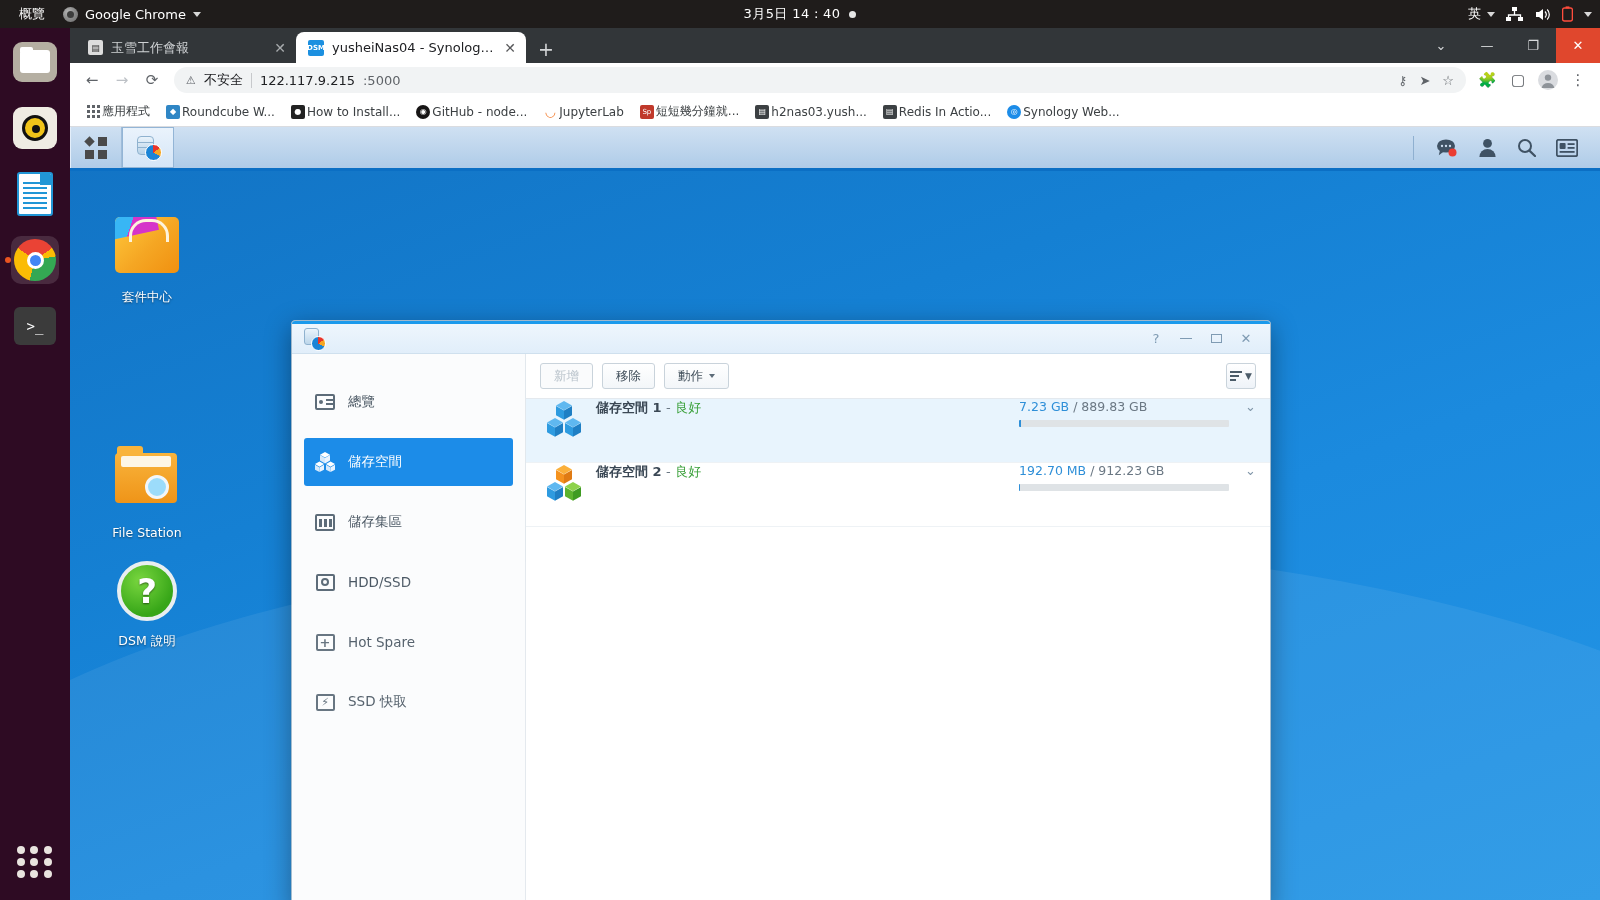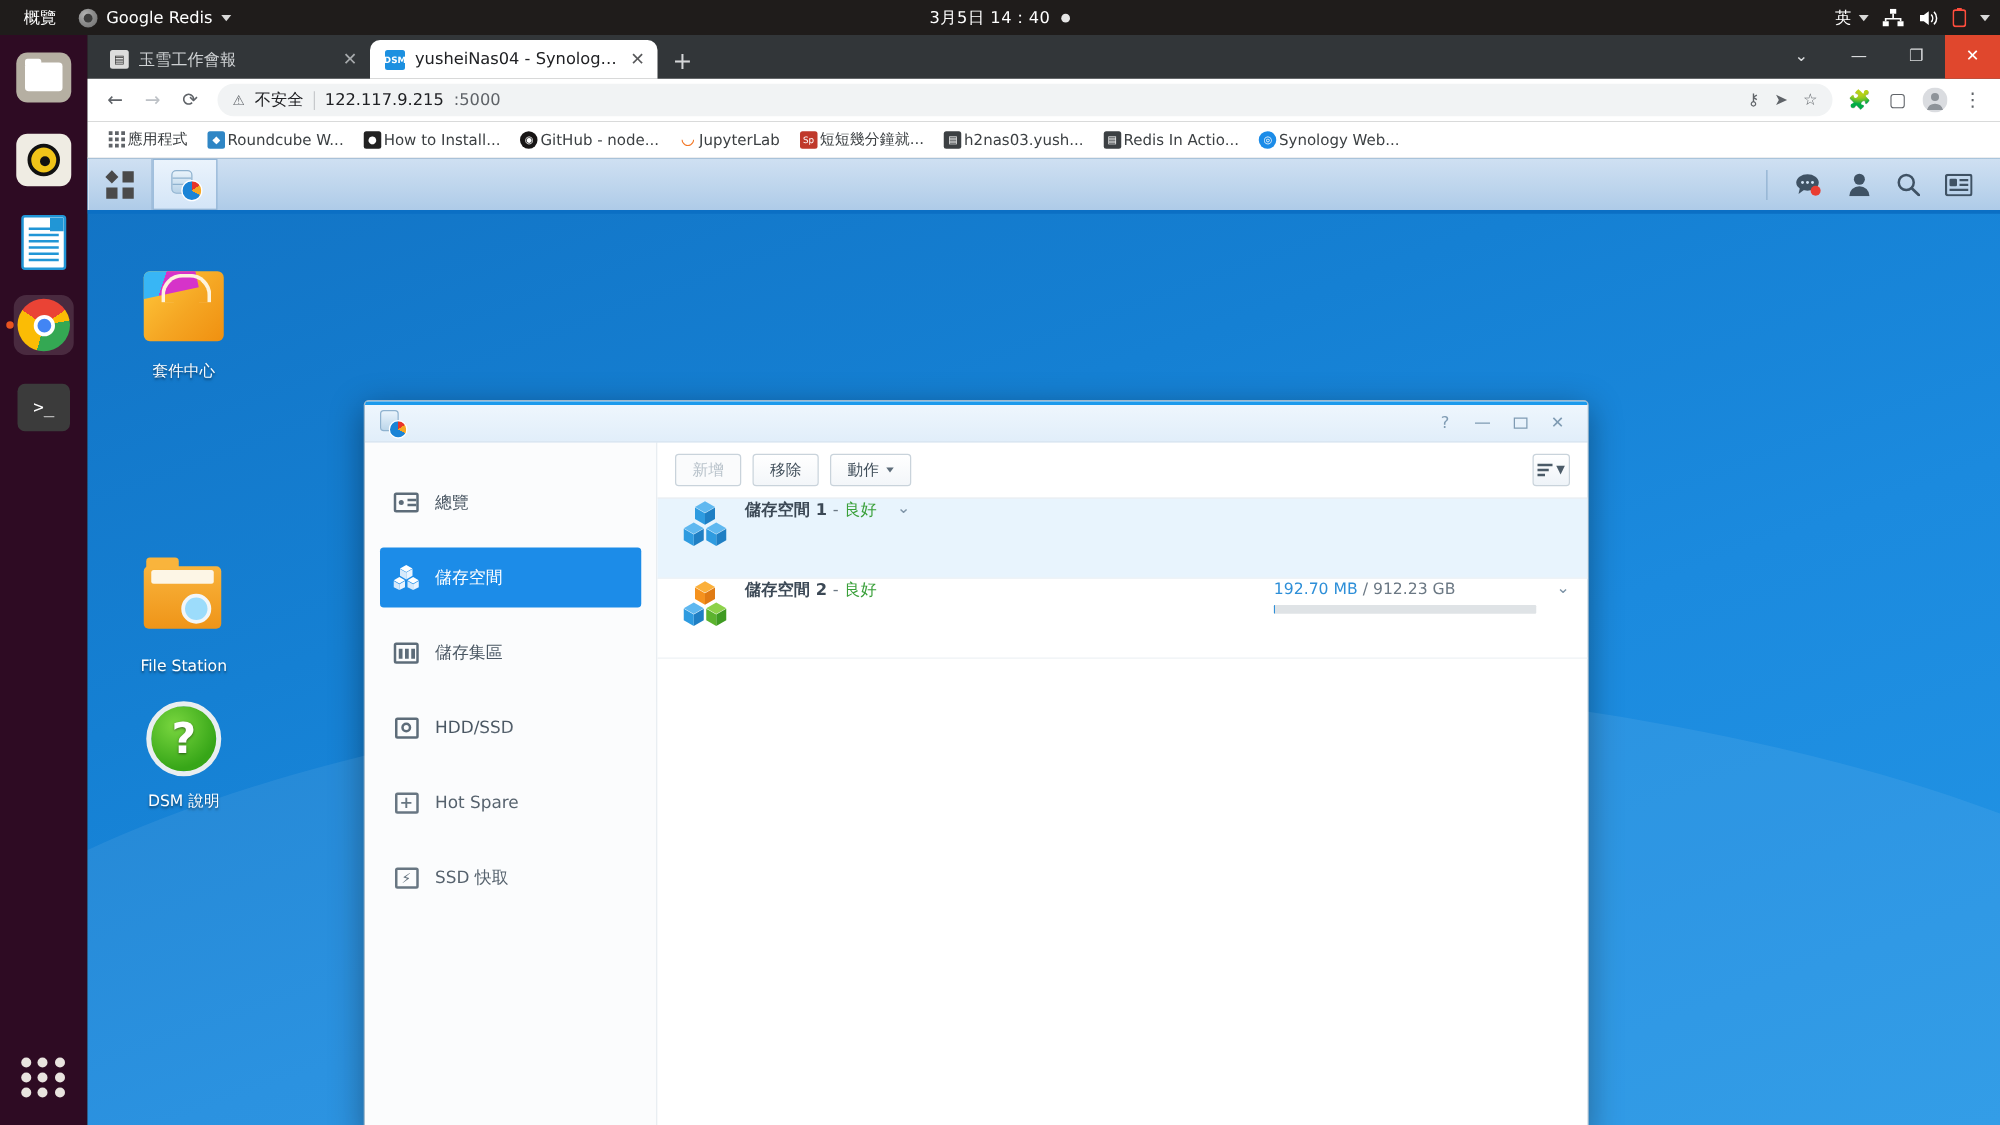--- a/index.html
+++ b/index.html
@@ -220,21 +220,21 @@
 </head>
 <body>
 
 <div id="ubuntu-topbar">
   <div class="topbar-left">
     <div class="topbar-item">
       <span>概覽</span>
     </div>
     <div class="topbar-item">
       <span class="chrome-dot"></span>
-      <span>Google Redis</span>
+      <span>Google Chrome</span>
       <span class="caret-down"></span>
     </div>
   </div>
 
   <div class="topbar-center">
     <span>3月5日  14：40</span>
     <span class="rec-dot"></span>
   </div>
 
   <div class="topbar-right">
@@ -590,20 +590,30 @@
                     <path d="M29 28.6l8-4.6v9.2l-8 4.6z" fill="#1f7fc4"></path>
                     <path d="M29 28.6l-8-4.6v9.2l8 4.6z" fill="#2e9be0"></path>
                 </svg>
               </span>
               <span class="vol-name">
                 <span>儲存空間</span>
                 <span class="num">1</span>
                 <span class="vol-dash">-</span>
                 <span class="vol-status">良好</span>
               </span>
+              <span class="vol-right">
+                <span class="vol-usage" style="display:block">
+                  <span class="vol-used">7.23 GB</span>
+                  <span>/</span>
+                  <span>889.83 GB</span>
+                </span>
+                <span class="vol-bar" style="display:block">
+                    <i style="width:1%"></i>
+                  </span>
+              </span>
               <span class="vol-chev">⌄</span>
             </div>
 
             <div class="vol-row">
               <span class="vol-icon">
                 <svg width="40" height="40" viewBox="0 0 40 40">
                   <path d="M20 2l8 4.6-8 4.6-8-4.6z" fill="#fbb03b"></path>
                     <path d="M20 11.6l8-4.6v9.2l-8 4.6z" fill="#e07b14"></path>
                     <path d="M20 11.6l-8-4.6v9.2l8 4.6z" fill="#f5921e"></path>
                   <path d="M11 19l8 4.6-8 4.6-8-4.6z" fill="#5fb8f0"></path>

